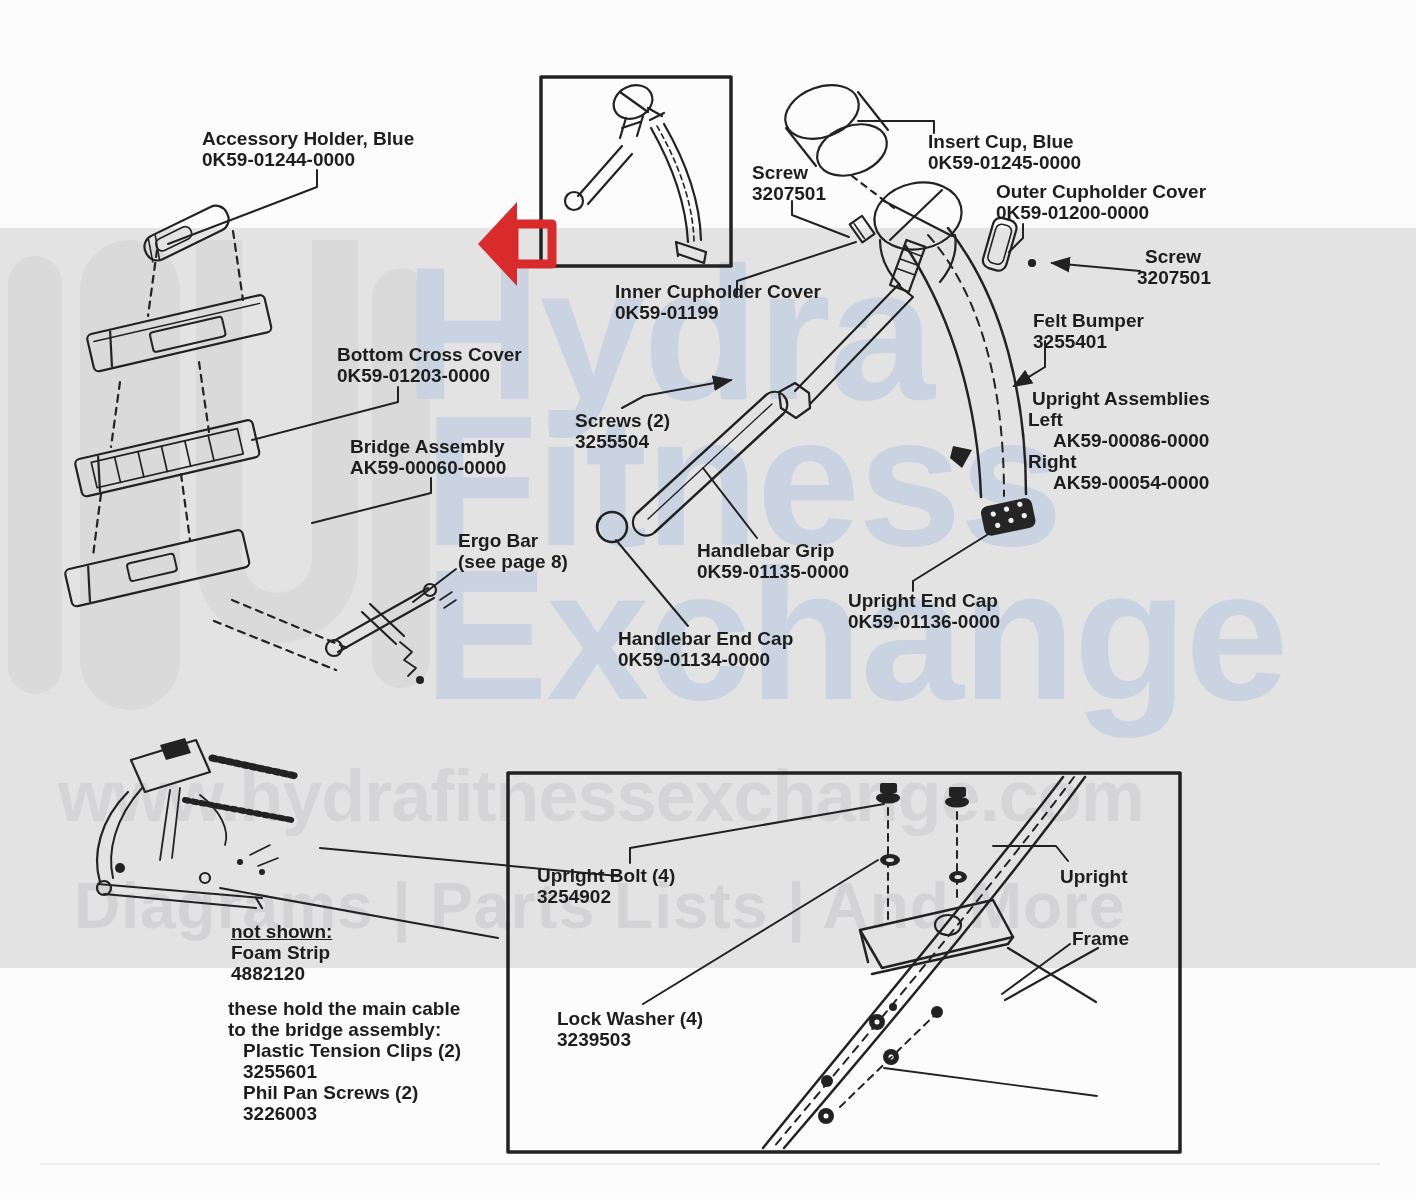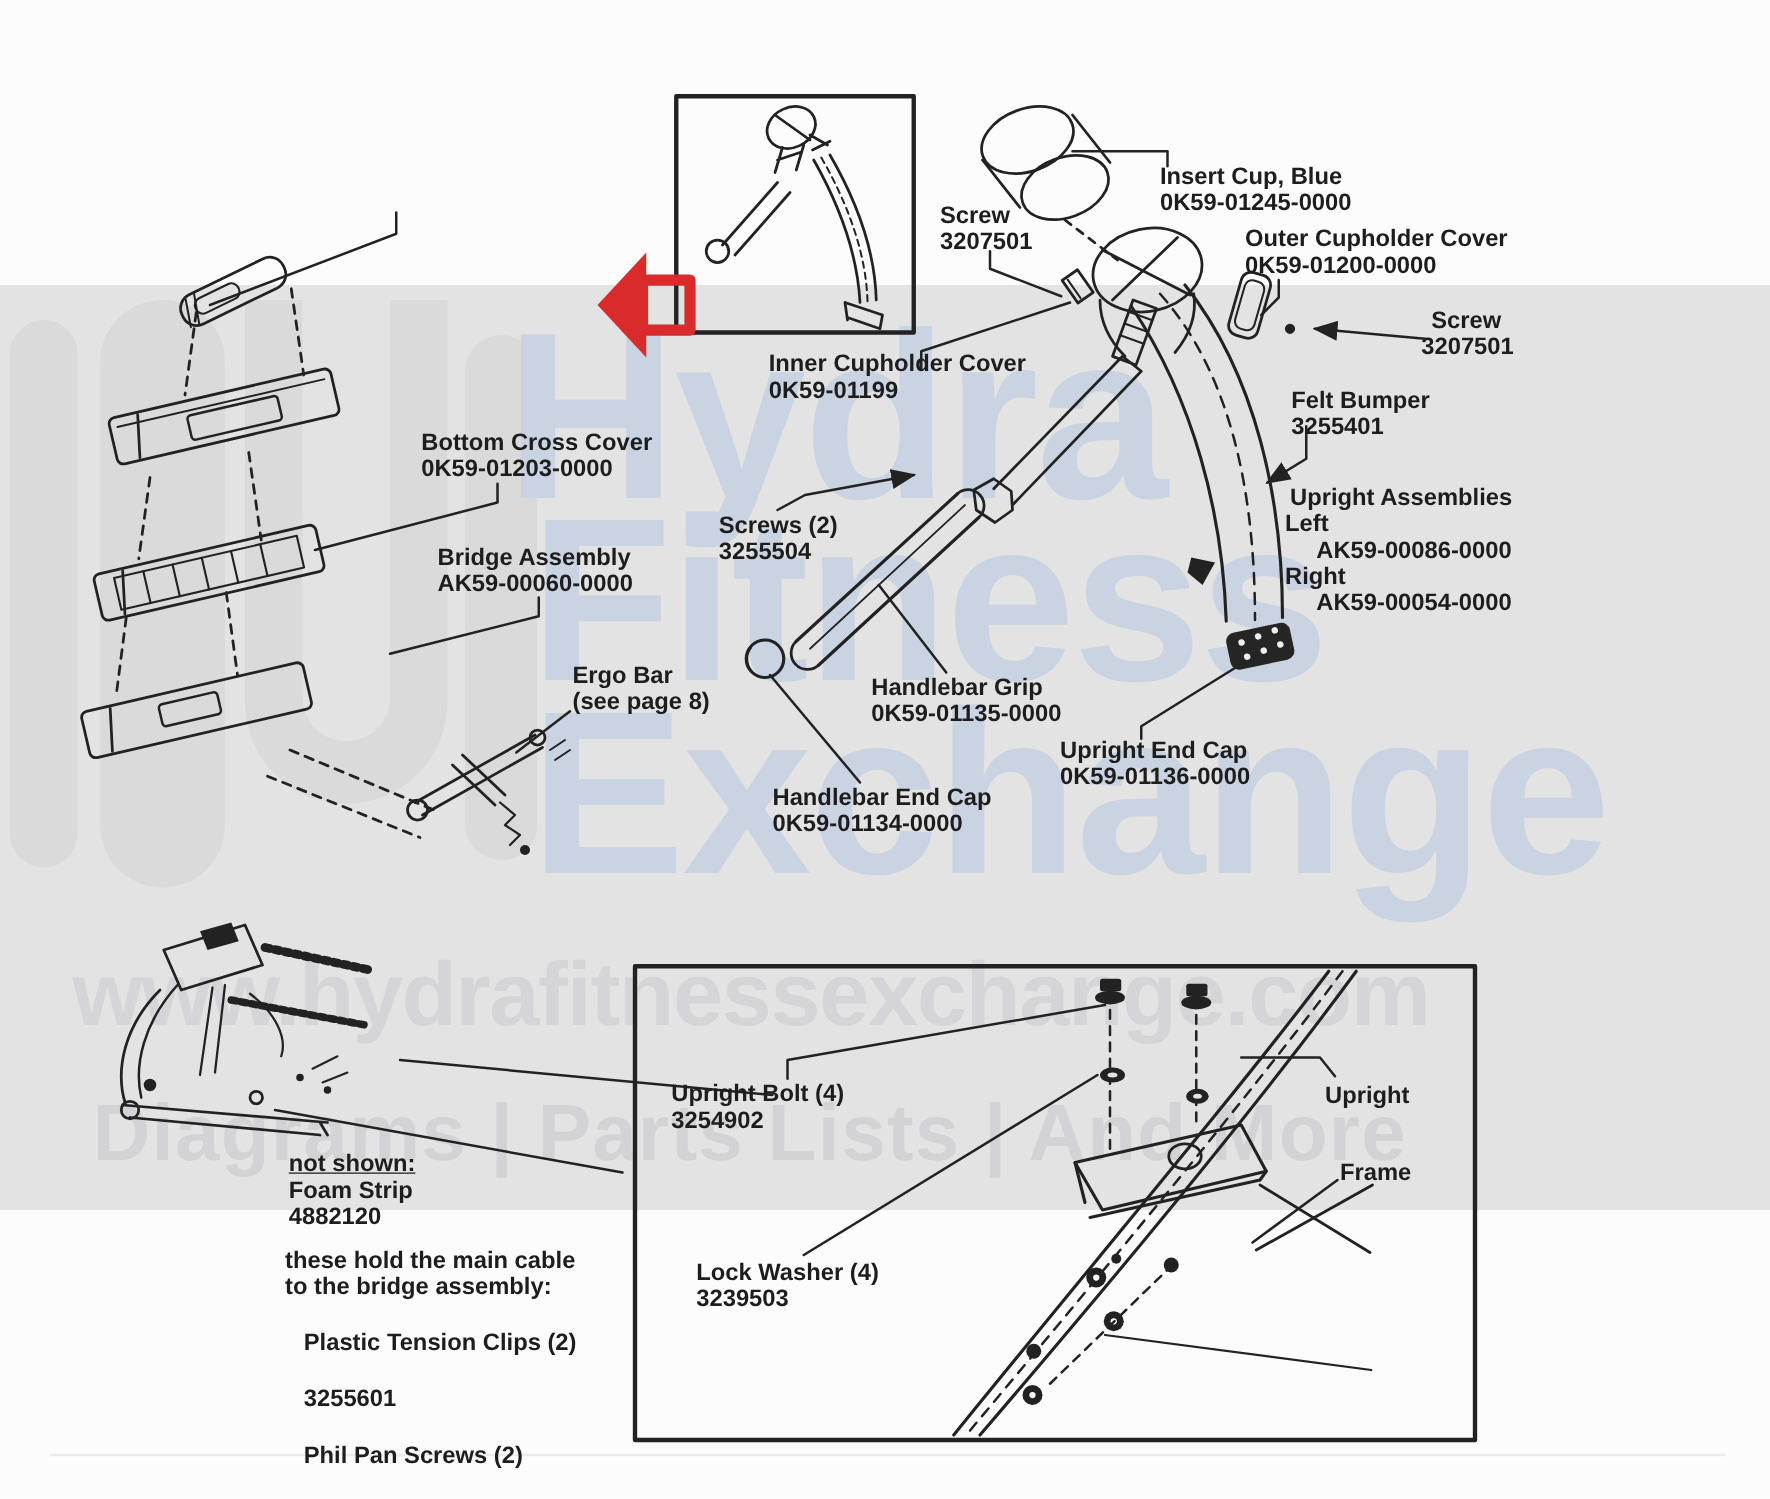--- a/index.html
+++ b/index.html
@@ -19,21 +19,21 @@
   #wmTag{left:74px;top:874px;font-size:64px;color:#d3d3d6;line-height:1;letter-spacing:1px;}
   #wmLogo{position:absolute;left:0;top:228px;z-index:1;}
 
   
   #art{position:absolute;left:0;top:0;z-index:2;}
 
   
   .lbl{position:absolute;z-index:3;font-size:19px;line-height:21px;font-weight:700;
        color:#1d1d1d;white-space:nowrap;}
   .lbl span{display:block;}
-  .ind{margin-left:15px;margin-top:24px;}
+  .ind{margin-left:15px;}
   .ind2{margin-left:25px;}
   .ul{text-decoration:underline;}
 </style>
 </head>
 <body>
 
 <div id="stage">
 
   <div class="band"></div>
   <div class="bottom-rule"></div>
@@ -250,20 +250,24 @@
         <path d="M737,295 L737,281 L856,242"></path>
         <path d="M1045,341 L1045,367 L1014,386" marker-end="url(#ah)"></path>
         <path d="M622,408 L644,396 L731,380" marker-end="url(#ah)"></path>
         <path d="M757,538 L703,468"></path>
         <path d="M913,591 L913,581 L995,530"></path>
         <path d="M616,540 L688,626"></path>
       </g>
     </g>
   </svg>
 
+  <div class="lbl" style="left:202px;top:128px">
+    <span>Accessory Holder, Blue</span>
+    <span>0K59-01244-0000</span>
+  </div>
 
 
   <div class="lbl" style="left:337px;top:344px">
     <span>Bottom Cross Cover</span>
     <span>0K59-01203-0000</span>
   </div>
 
   <div class="lbl" style="left:350px;top:436px">
     <span>Bridge Assembly</span>
     <span>AK59-00060-0000</span>

